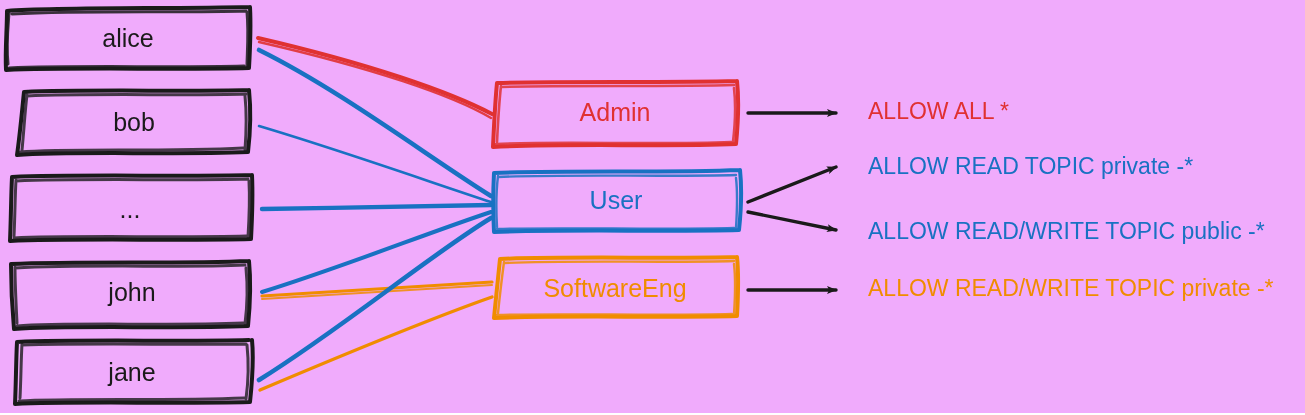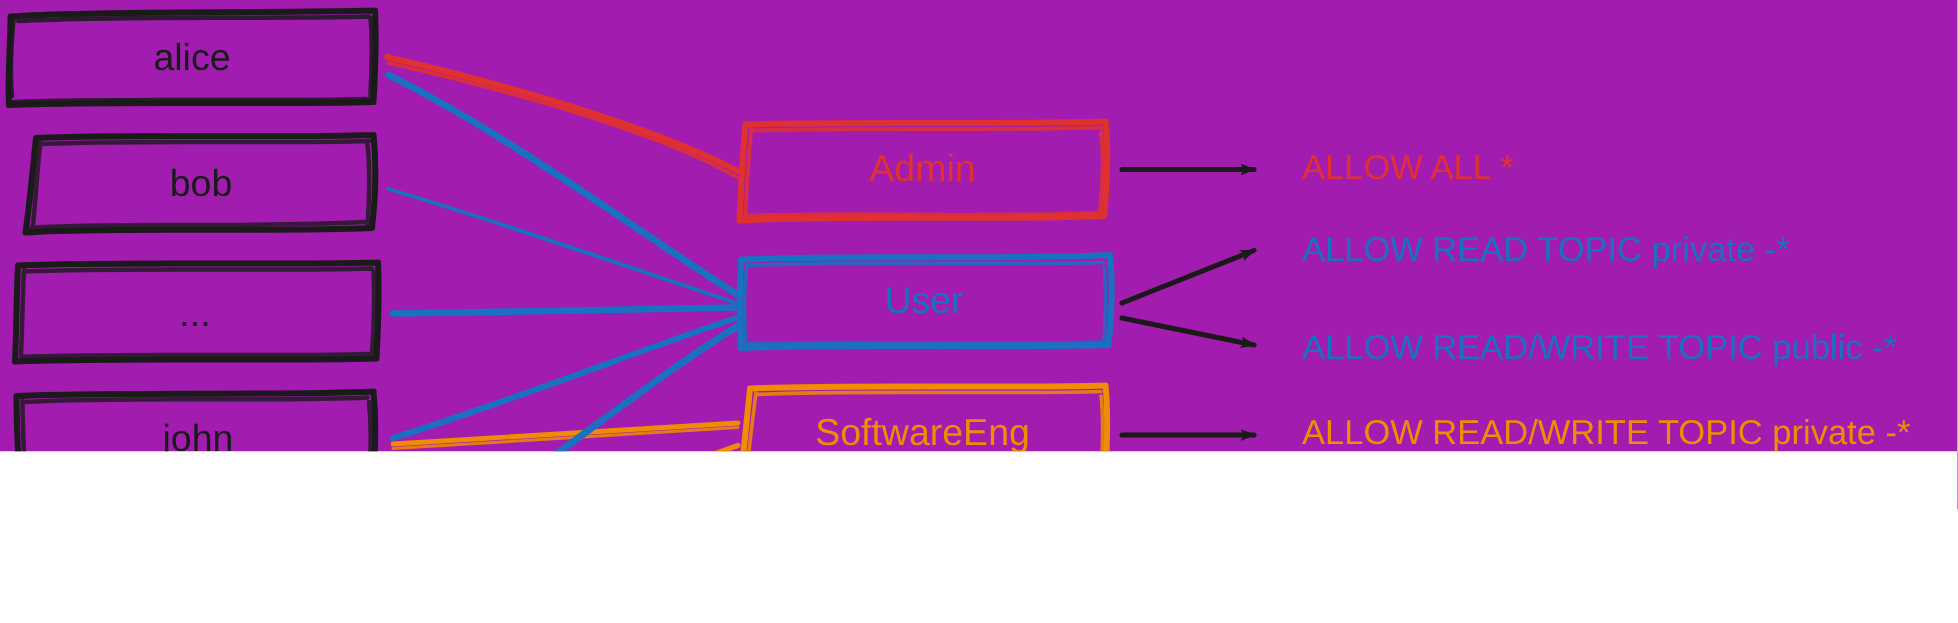--- a/index.html
+++ b/index.html
@@ -6,22 +6,22 @@
     margin: 0;
     padding: 0;
     background: #ffffff;
   }
   body {
     font-family: "Liberation Sans", sans-serif;
   }
   #canvas {
     position: relative;
     width: 1305px;
-    height: 301px;
-    background: #a21caf;
+    height: 413px;
+    background: #f0abfc;
     overflow: hidden;
   }
   #diagram-svg {
     position: absolute;
     left: 0;
     top: 0;
     width: 1305px;
     height: 415px;
   }
   .node-label {

